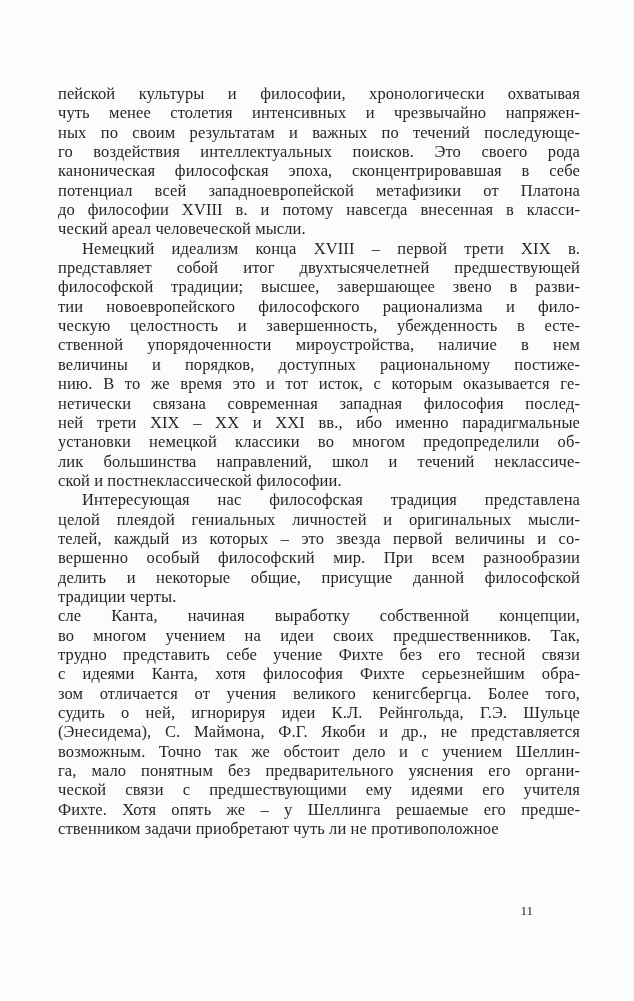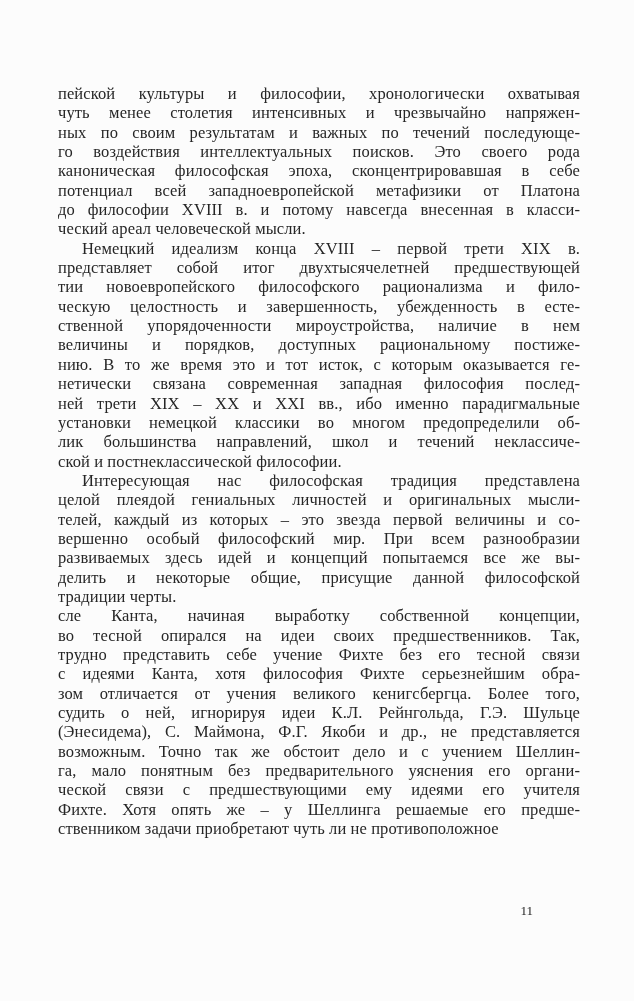--- a/index.html
+++ b/index.html
@@ -67,43 +67,43 @@
         <div class="line">ных по своим результатам и важных по течений последующе-</div>
         <div class="line">го воздействия интеллектуальных поисков. Это своего рода</div>
         <div class="line">каноническая философская эпоха, сконцентрировавшая в себе</div>
         <div class="line">потенциал всей западноевропейской метафизики от Платона</div>
         <div class="line">до философии XVIII в. и потому навсегда внесенная в класси-</div>
         <div class="line last">ческий ареал человеческой мысли.</div>
       </div>
       <div class="paragraph">
         <div class="line first-indent">Немецкий идеализм конца XVIII – первой трети XIX в.</div>
         <div class="line">представляет собой итог двухтысячелетней предшествующей</div>
+        <div class="line">философской традиции; высшее, завершающее звено в разви-</div>
         <div class="line">тии новоевропейского философского рационализма и фило-</div>
         <div class="line">ческую целостность и завершенность, убежденность в есте-</div>
         <div class="line">ственной упорядоченности мироустройства, наличие в нем</div>
         <div class="line">величины и порядков, доступных рациональному постиже-</div>
         <div class="line">нию. В то же время это и тот исток, с которым оказывается ге-</div>
         <div class="line">нетически связана современная западная философия послед-</div>
         <div class="line">ней трети XIX – XX и XXI вв., ибо именно парадигмальные</div>
         <div class="line">установки немецкой классики во многом предопределили об-</div>
         <div class="line">лик большинства направлений, школ и течений неклассиче-</div>
         <div class="line last">ской и постнеклассической философии.</div>
       </div>
       <div class="paragraph">
         <div class="line first-indent">Интересующая нас философская традиция представлена</div>
         <div class="line">целой плеядой гениальных личностей и оригинальных мысли-</div>
         <div class="line">телей, каждый из которых – это звезда первой величины и со-</div>
         <div class="line">вершенно особый философский мир. При всем разнообразии</div>
-        <div class="line">развиваемых здесь идей и концепций попытаемся все же вы-</div>
         <div class="line">делить и некоторые общие, присущие данной философской</div>
         <div class="line last">традиции черты.</div>
       </div>
       <div class="paragraph">
         <div class="line">сле Канта, начиная выработку собственной концепции,</div>
-        <div class="line">во тесной опирался на идеи своих предшественников. Так,</div>
+        <div class="line">во многом учением на идеи своих предшественников. Так,</div>
         <div class="line">трудно представить себе учение Фихте без его тесной связи</div>
         <div class="line">с идеями Канта, хотя философия Фихте серьезнейшим обра-</div>
         <div class="line">зом отличается от учения великого кенигсбергца. Более того,</div>
         <div class="line">судить о ней, игнорируя идеи К.Л. Рейнгольда, Г.Э. Шульце</div>
         <div class="line">(Энесидема), С. Маймона, Ф.Г. Якоби и др., не представляется</div>
         <div class="line">возможным. Точно так же обстоит дело и с учением Шеллин-</div>
         <div class="line">га, мало понятным без предварительного уяснения его органи-</div>
         <div class="line">ческой связи с предшествующими ему идеями его учителя</div>
         <div class="line">Фихте. Хотя опять же – у Шеллинга решаемые его предше-</div>
         <div class="line last">ственником задачи приобретают чуть ли не противоположное</div>

